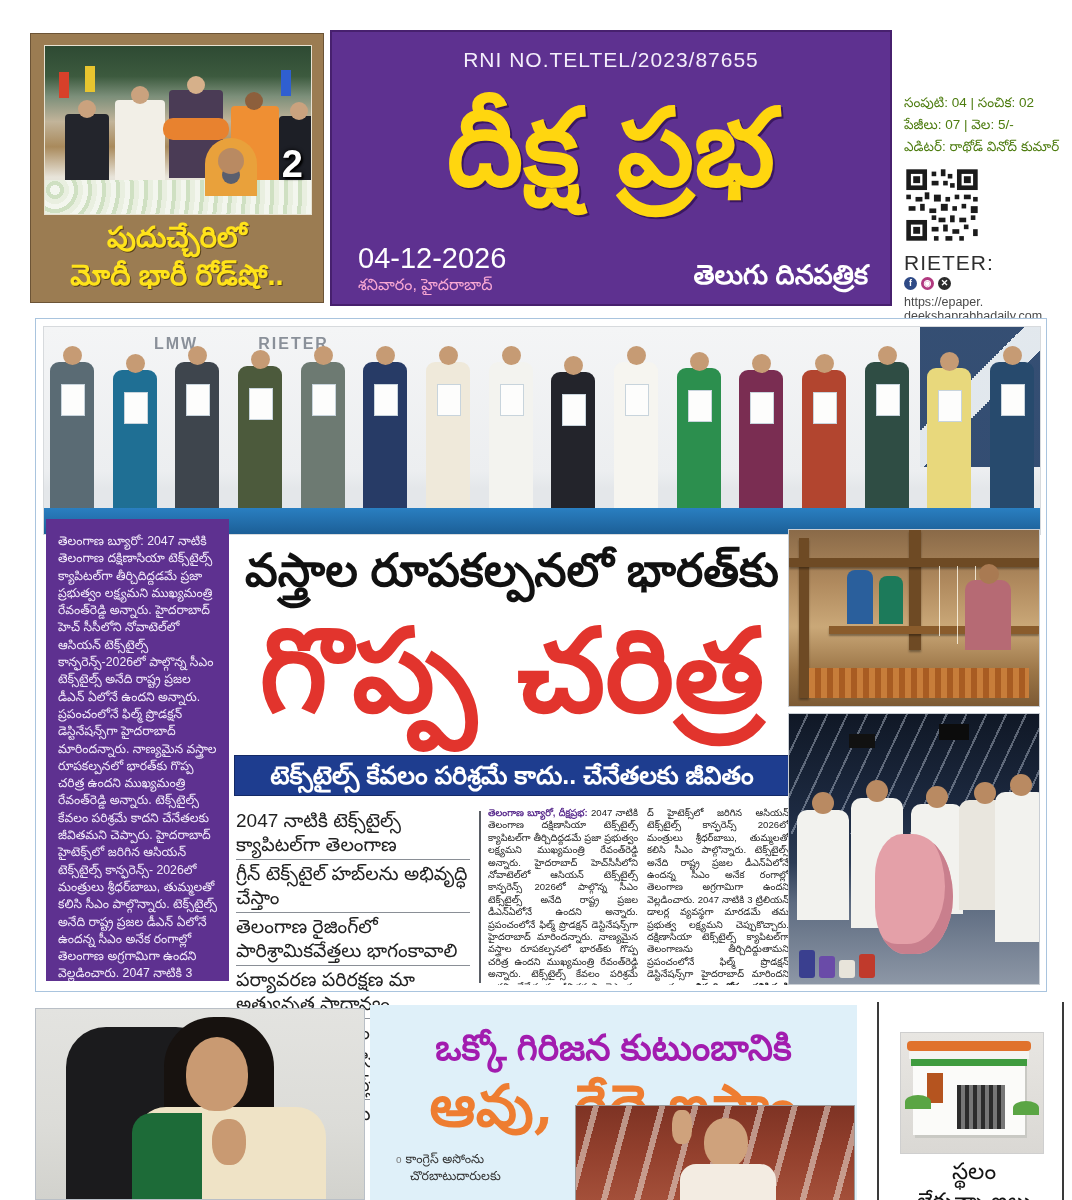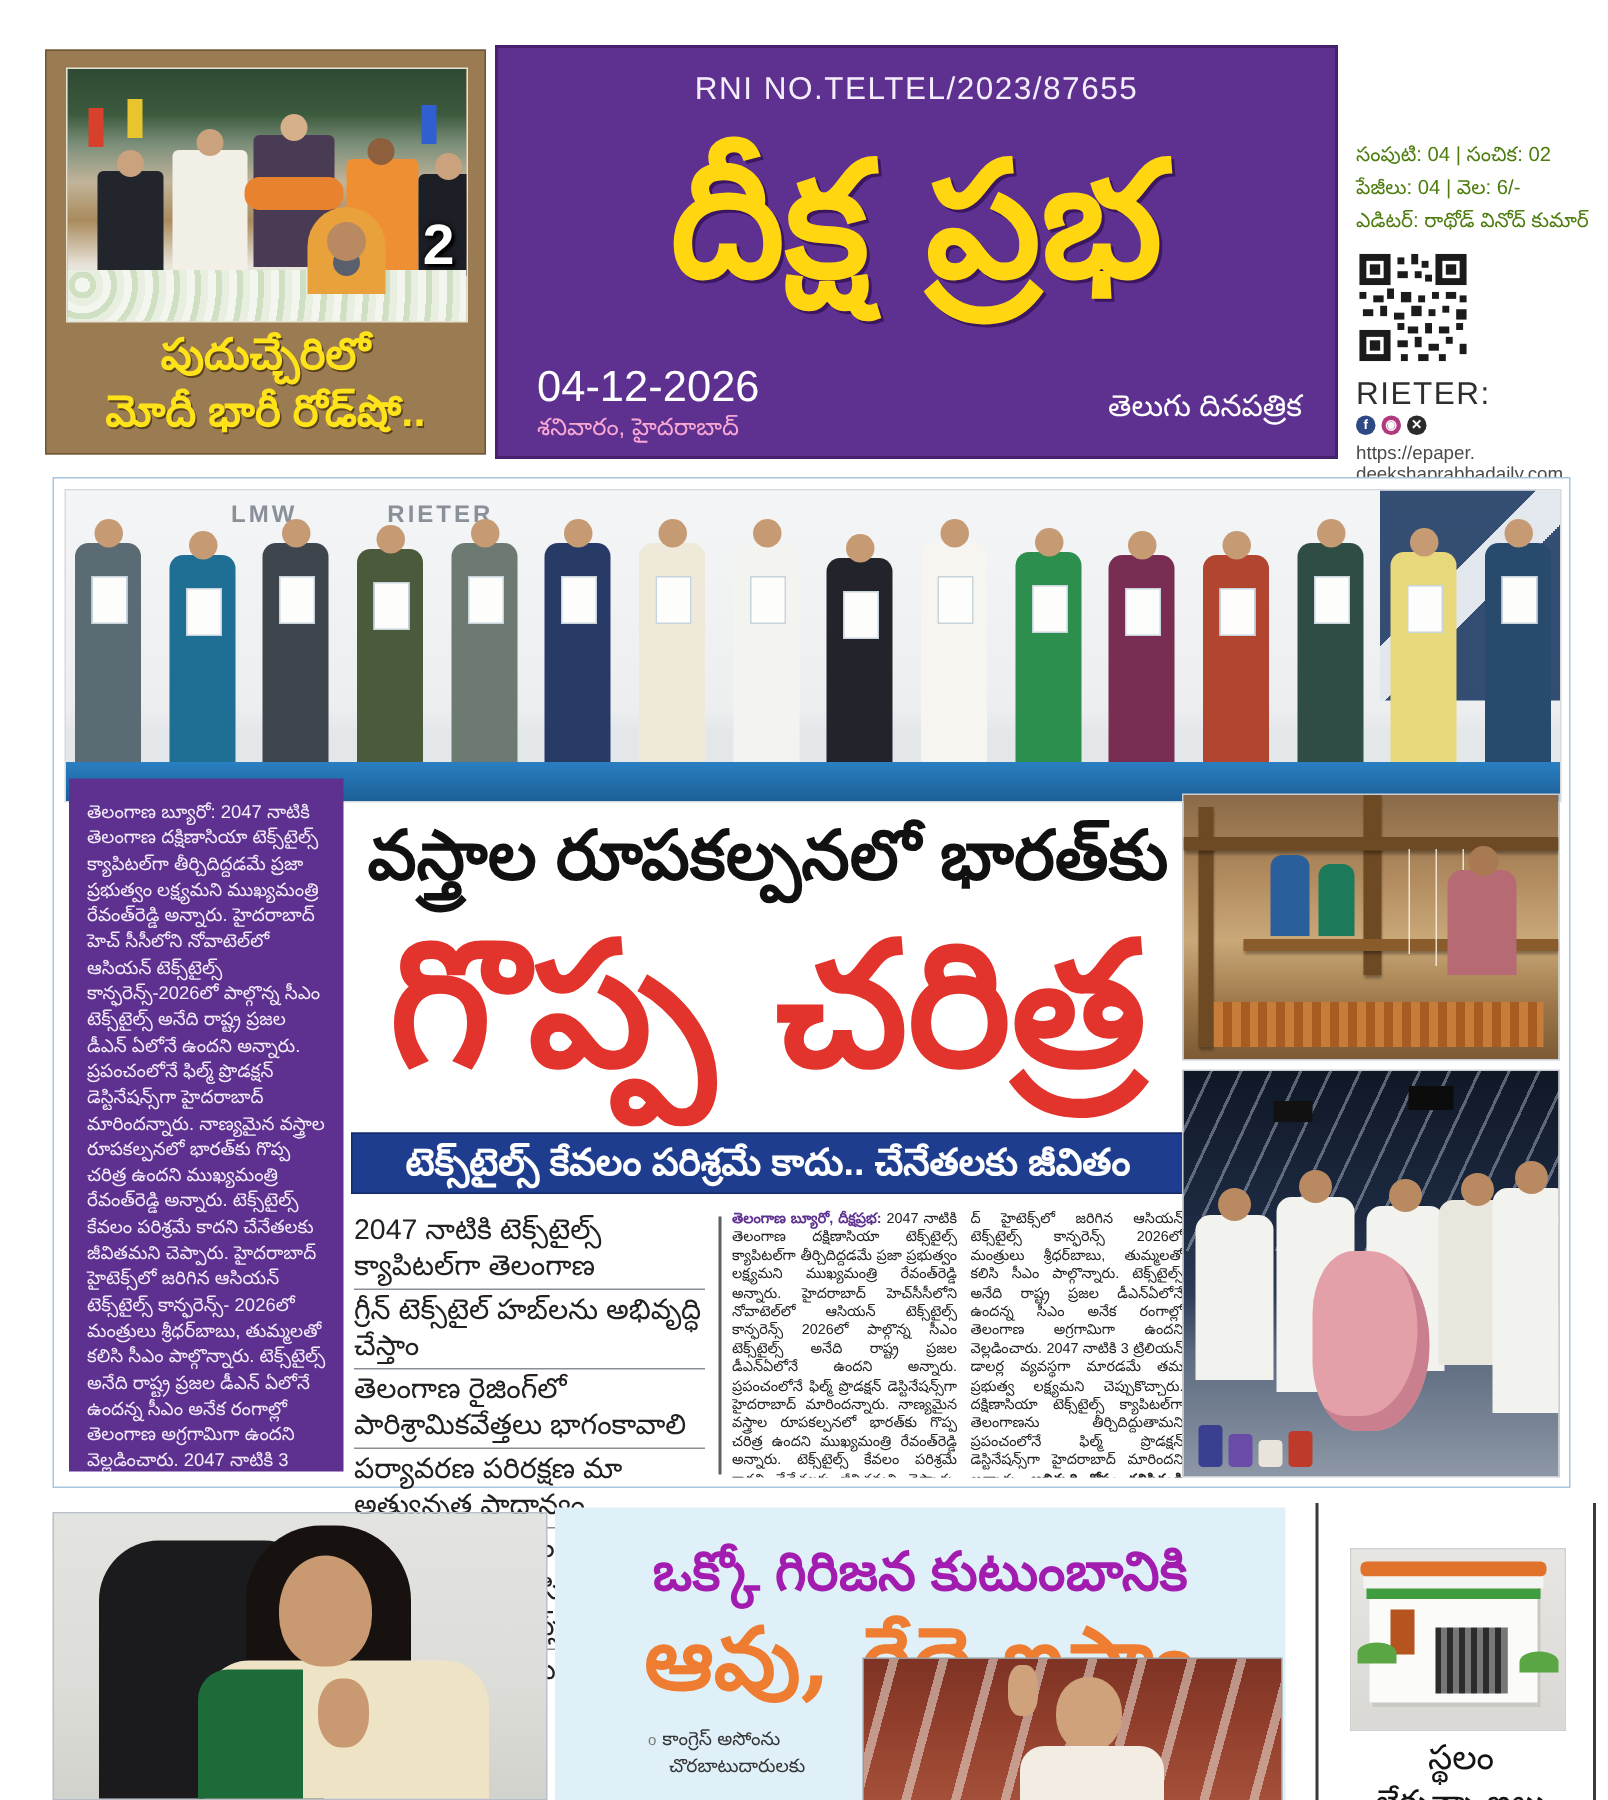--- a/index.html
+++ b/index.html
@@ -20,21 +20,21 @@
   .tl-modi:before{content:"";position:absolute;left:13px;top:10px;width:26px;height:26px;border-radius:50%;background:#b98a62;box-shadow:0 14px 0 -4px #5a5f6e;}
   .tl-caption{left:0;top:184px;width:100%;text-align:center;color:#ffe31a;font-weight:bold;font-size:29px;line-height:38px;text-shadow:1px 1px 0 #5a431f;}
 
   
   .mast{left:330px;top:30px;width:558px;height:272px;background:#5e3190;border:2px solid #47206e;}
   .mast-rni{left:0;top:16px;width:100%;text-align:center;color:#f4eefb;font-size:21px;letter-spacing:1px;}
   .mast-title{left:0;top:40px;width:100%;text-align:center;color:#ffd60f;font-weight:bold;font-size:108px;line-height:150px;
       text-shadow:2px 2px 0 #3a1760;font-family:"DejaVu Serif", serif;}
   .mast-date{left:26px;top:210px;color:#ffffff;font-size:29px;}
   .mast-daycity{left:26px;top:244px;color:#f9a8d4;font-size:16px;}
-  .mast-tagline{right:22px;top:228px;color:#ffffff;font-weight:normal;font-size:20px;}
+  .mast-tagline{right:22px;top:228px;color:#ffffff;font-weight:bold;font-size:27px;}
 
   
   .info{left:898px;top:95px;width:168px;height:215px;color:#3c3c3c;}
   .info-line{position:absolute;left:6px;font-size:13.5px;color:#4d7c0f;white-space:nowrap;}
   .qr{left:6px;top:72px;width:76px;height:76px;background:#fff;}
   .follow{left:6px;top:156px;font-size:21px;color:#2e2e2e;letter-spacing:1px;}
   .socials{left:6px;top:182px;display:flex;gap:4px;}
   .soc{width:13px;height:13px;border-radius:50%;color:#fff;font-size:9px;line-height:13px;text-align:center;font-weight:bold;}
   .soc.fb{background:#2e4a86;} .soc.ig{background:#b1397f;} .soc.x{background:#2b2b2b;}
   .url-line{position:absolute;left:6px;font-size:12.5px;color:#4a4a4a;}
@@ -92,21 +92,21 @@
   .chair{position:absolute;left:30px;top:18px;width:150px;height:200px;background:#1b1b1d;border-radius:40px 40px 0 0;}
   .k-head{position:absolute;left:150px;top:28px;width:62px;height:74px;background:#c99a72;border-radius:50% 50% 46% 46%;}
   .k-hair{position:absolute;left:128px;top:8px;width:110px;height:140px;background:#17120f;border-radius:50px 50px 30px 30px;z-index:0;}
   .k-body{position:absolute;left:100px;top:98px;width:190px;height:100px;background:#efe3c6;border-radius:30px 30px 0 0;}
   .k-blouse{position:absolute;left:96px;top:104px;width:70px;height:96px;background:#1d6b38;border-radius:20px 0 0 0;}
   .k-hand{position:absolute;left:176px;top:110px;width:34px;height:46px;background:#c99a72;border-radius:45%;}
 
   .bm-box{left:370px;top:1005px;width:487px;height:195px;background:#dff0f9;overflow:hidden;}
   .bm-kicker{left:0;top:22px;width:100%;text-align:center;color:#a21caf;font-weight:bold;font-size:36px;}
   .bm-head{left:0;top:64px;width:100%;text-align:center;color:#ee7d31;font-weight:bold;font-size:58px;line-height:74px;font-family:"DejaVu Serif", serif;}
-  .bm-bullet{left:26px;top:146px;width:170px;color:#343434;font-size:12.5px;line-height:17px;margin-left:36px;}
+  .bm-bullet{left:26px;top:146px;width:170px;color:#343434;font-size:12.5px;line-height:17px;}
   .bm-bullet .dot{color:#7a7a7a;font-size:10px;margin-right:4px;}
   .bm-photo{left:205px;top:100px;width:278px;height:95px;background:linear-gradient(180deg,#7e3324 0%,#93402d 50%,#a4503a 100%);overflow:hidden;border:1px solid #9a9a9a;}
   .bm-truss{position:absolute;left:-10px;top:0;width:320px;height:95px;
       background:repeating-linear-gradient(105deg,transparent 0 26px,rgba(235,225,215,.55) 26px 32px);}
   .shah-head{position:absolute;left:128px;top:12px;width:44px;height:50px;background:#cfa27c;border-radius:48%;}
   .shah-hand{position:absolute;left:96px;top:4px;width:20px;height:34px;background:#cfa27c;border-radius:40%;}
   .shah-body{position:absolute;left:104px;top:58px;width:96px;height:40px;background:#f3ece2;border-radius:16px 16px 0 0;}
 
   .vrule{top:1002px;width:1.5px;height:198px;background:#3a3a3a;}
   .br-box{left:888px;top:1008px;width:172px;height:192px;overflow:hidden;}
@@ -156,21 +156,21 @@
   <div class="abs mast">
     <div class="abs mast-rni">RNI NO.TELTEL/2023/87655</div>
     <div class="abs mast-title">దీక్ష ప్రభ</div>
     <div class="abs mast-date">04-12-2026</div>
     <div class="abs mast-daycity">శనివారం, హైదరాబాద్</div>
     <div class="abs mast-tagline">తెలుగు దినపత్రిక</div>
   </div>
 
   <div class="abs info">
     <div class="info-line" style="top:0">సంపుటి: 04 | సంచిక: 02</div>
-    <div class="info-line" style="top:22px">పేజీలు: 04  |  వెల: 6/-</div>
+    <div class="info-line" style="top:22px">పేజీలు: 07  |  వెల: 5/-</div>
     <div class="info-line" style="top:44px">ఎడిటర్: రాథోడ్ వినోద్ కుమార్</div>
     <svg class="abs qr" viewBox="0 0 33 33">
       <rect x="0" y="0" width="33" height="33" fill="#fff"></rect>
       <g fill="#1b1b1b">
         <rect x="1" y="1" width="9" height="9"></rect>
           <rect x="23" y="1" width="9" height="9"></rect>
           <rect x="1" y="23" width="9" height="9"></rect>
         <rect x="3" y="3" width="5" height="5" fill="#fff"></rect>
           <rect x="25" y="3" width="5" height="5" fill="#fff"></rect>
           <rect x="3" y="25" width="5" height="5" fill="#fff"></rect>

